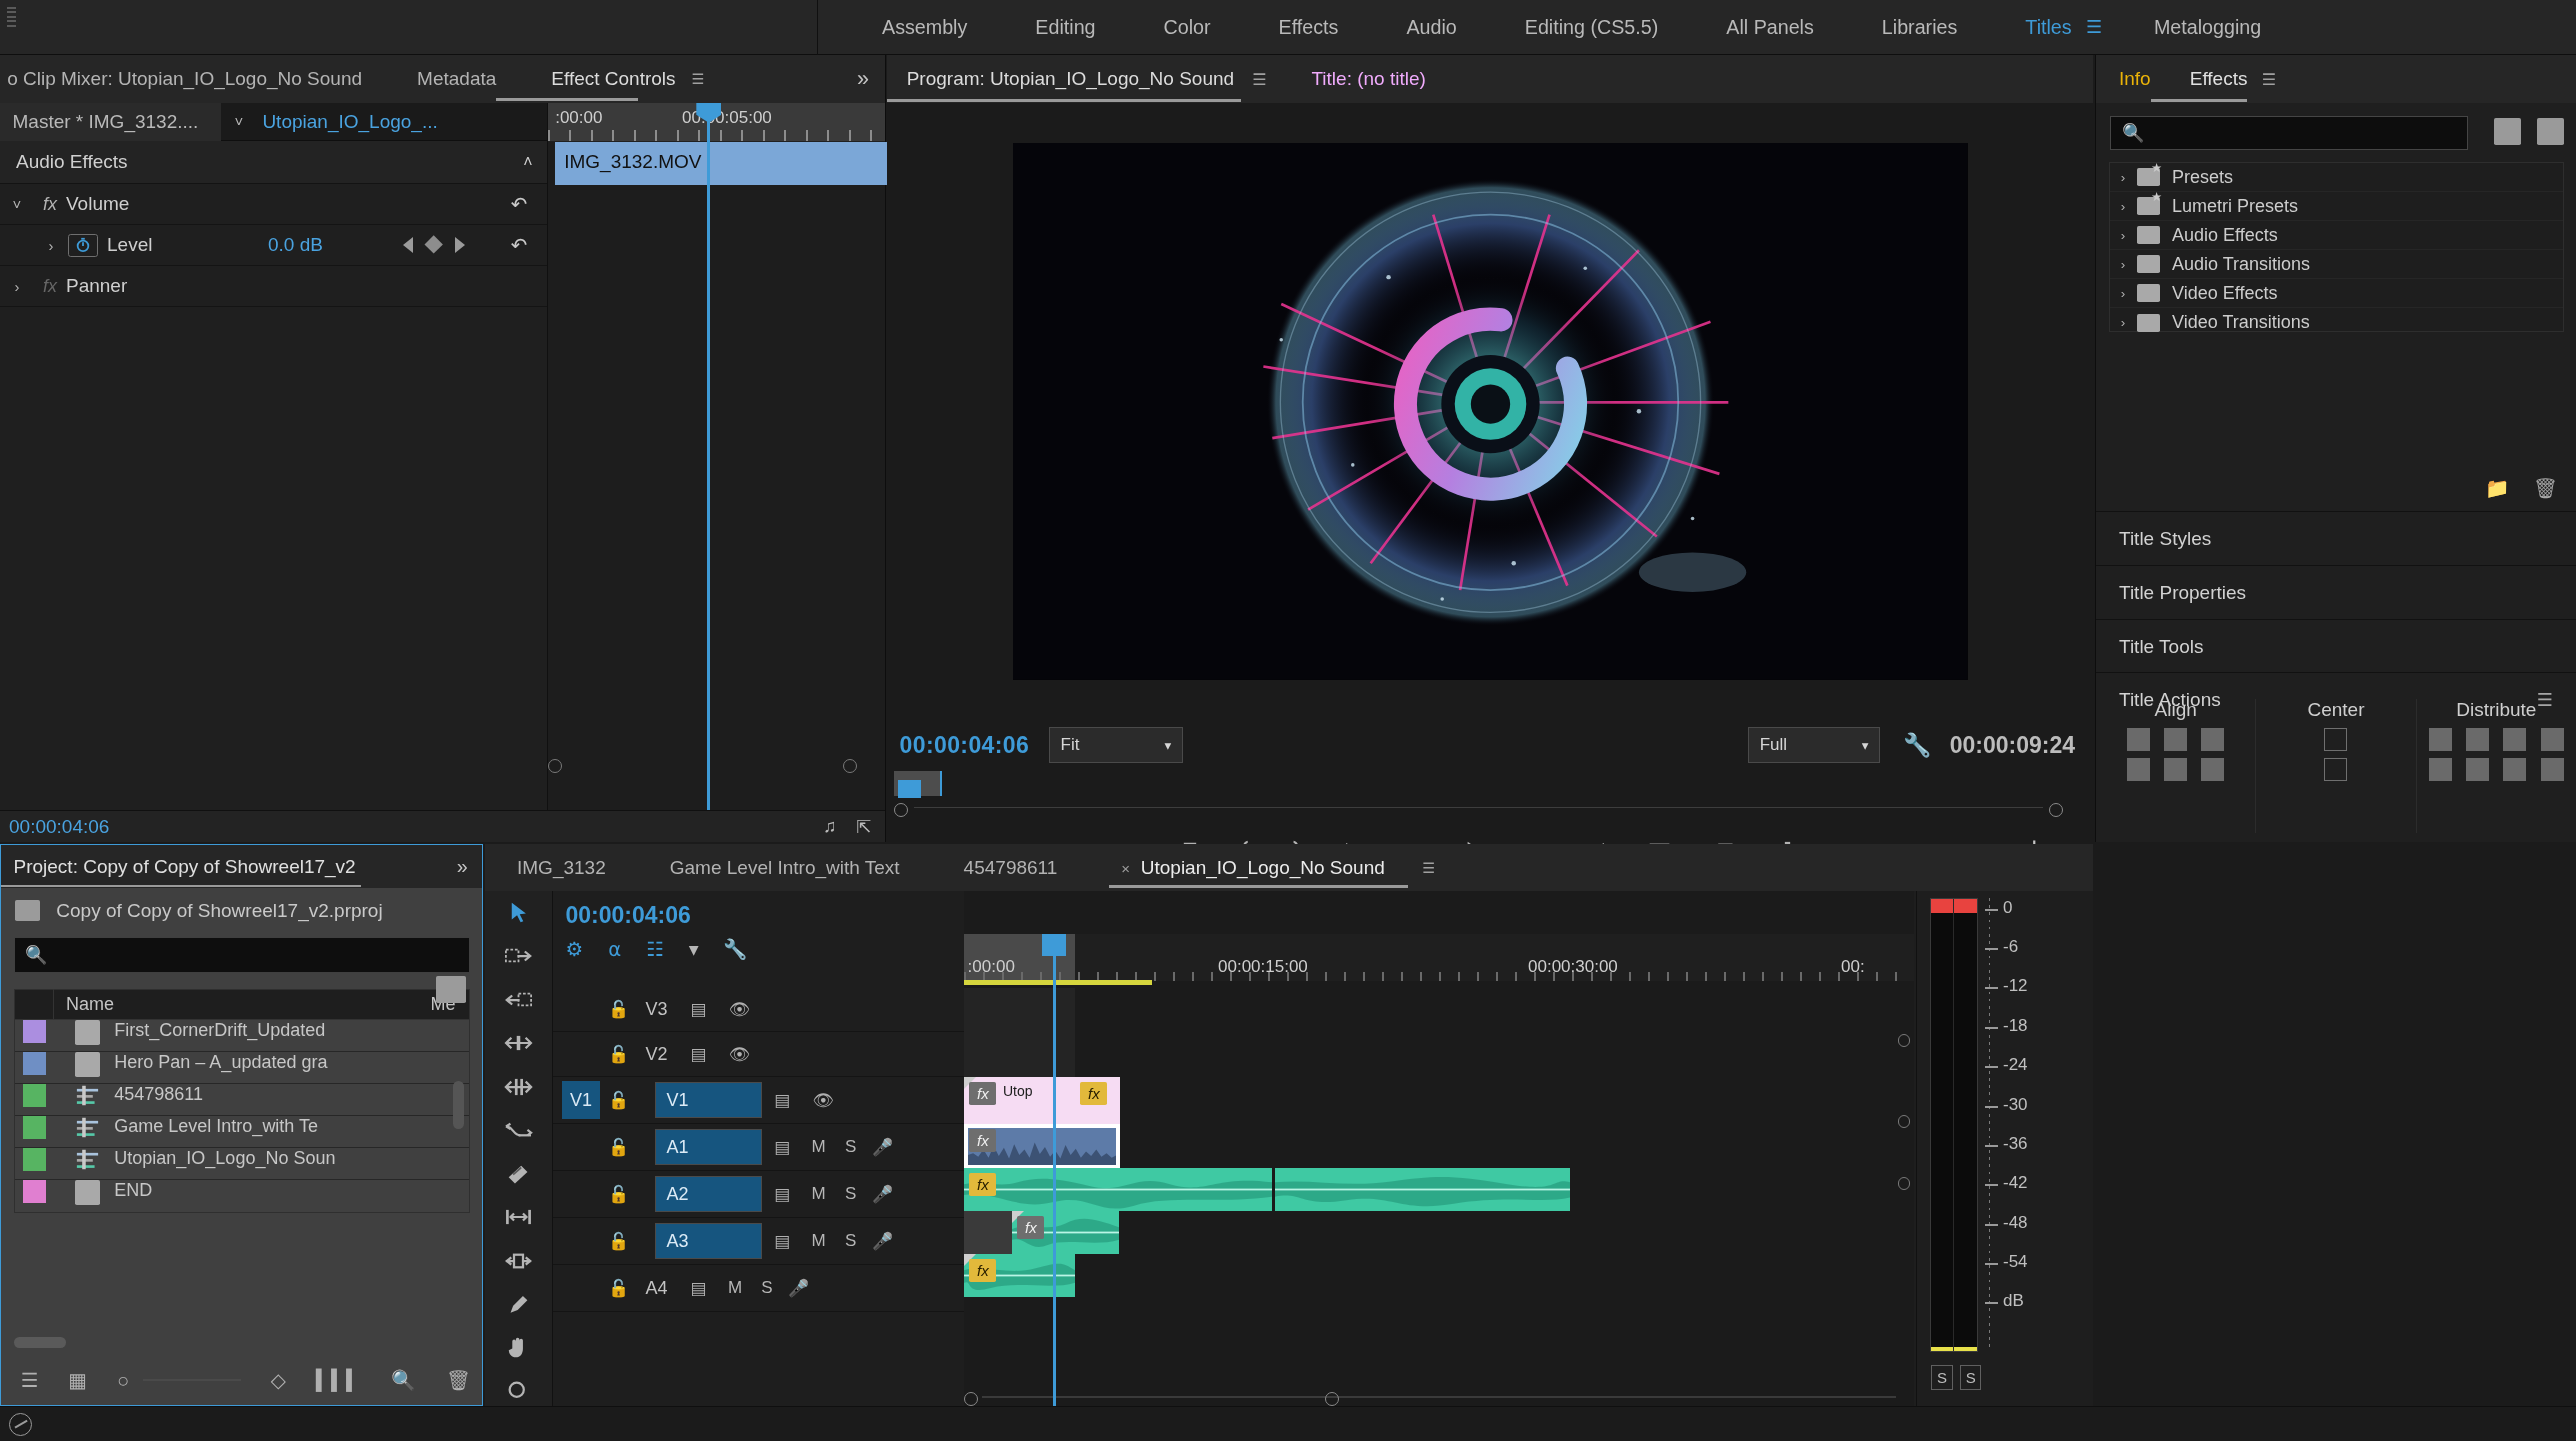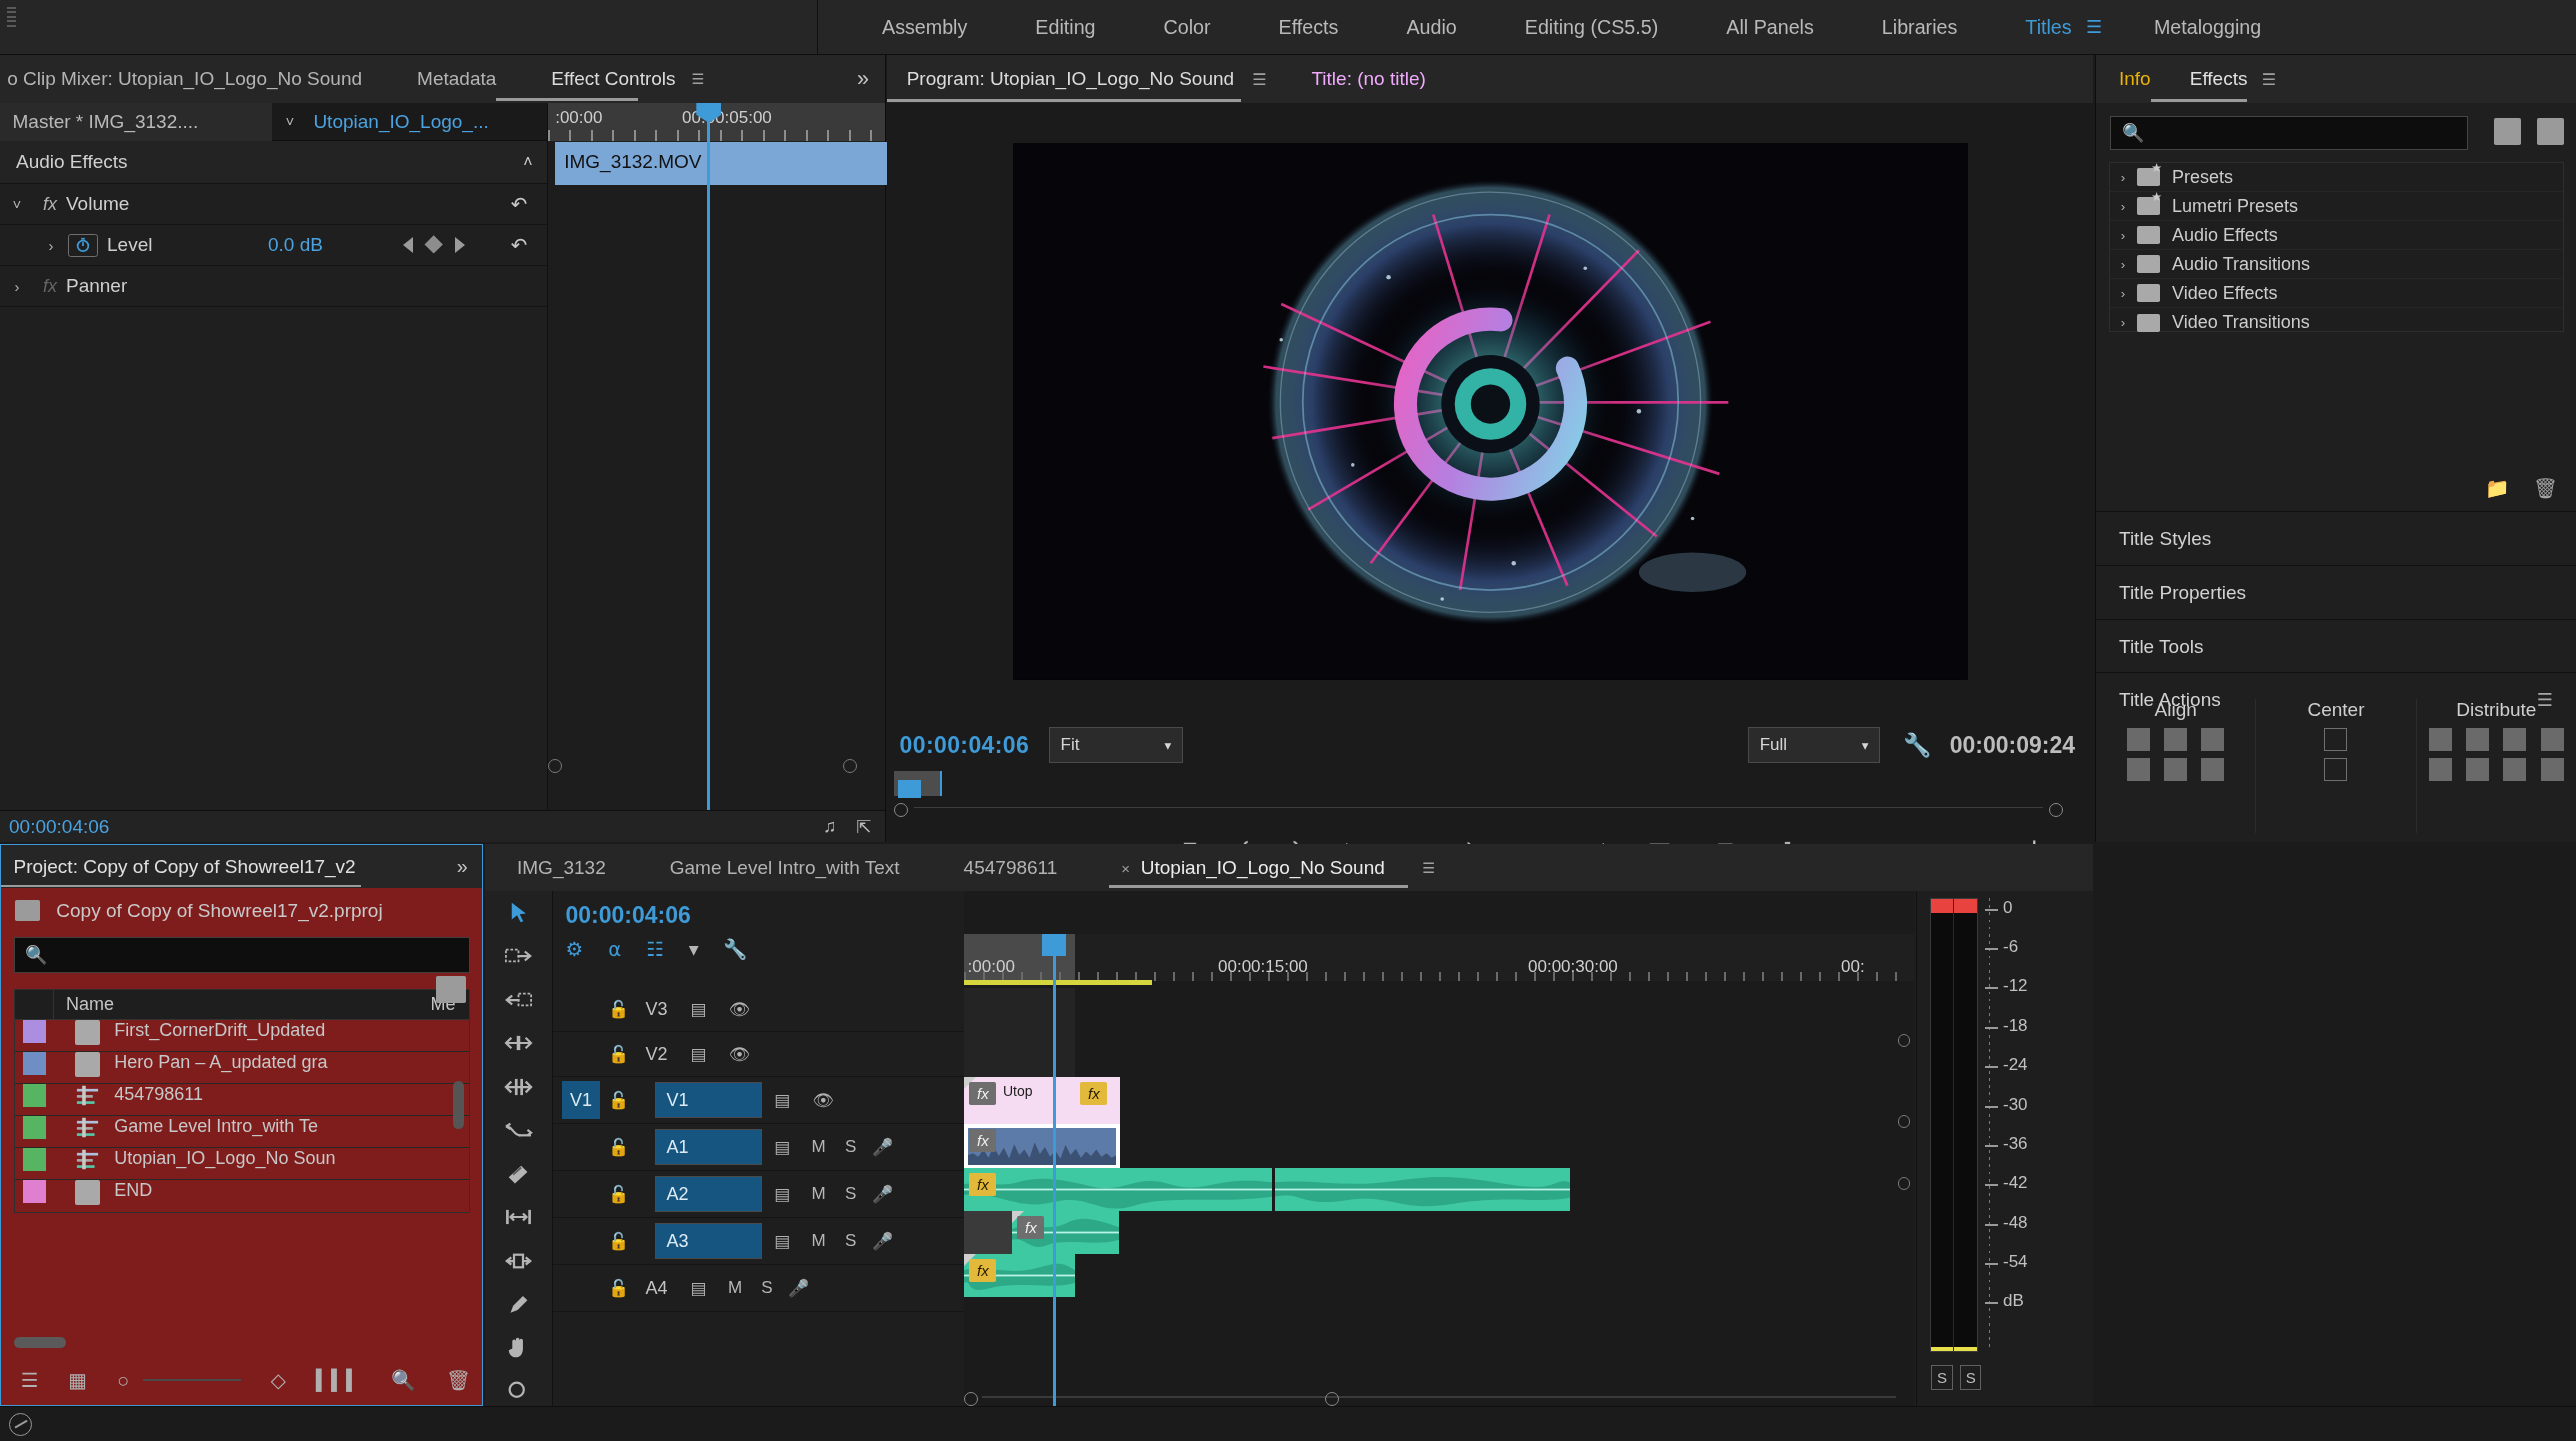--- a/index.html
+++ b/index.html
@@ -40,21 +40,21 @@
   .ec-effctrl{ font-size:19px; color:#dcdcdc; padding-left:55px; position:relative;}
   .ec-effctrl::after{content:"";position:absolute;left:0;right:38px;bottom:-10.7px;height:2.7px;background:#9a9a9a;}
   .ec-burger{ margin-left:16px; color:#a0a0a0;}
   .ec-chev{ margin-left:auto; margin-right:16px; color:#c3c3c3; font-size:21.5px;}
 
   .ec-body{ position:relative; height:739px; }
   .ec-left{ position:absolute; left:0; top:0; width:548px; height:707px; border-right:0.9px solid #101010;}
   .ec-right{ position:absolute; left:548px; top:0; right:0; height:707px; background:#1d1d1d;}
 
   .ec-seqrow{ display:flex; height:38px; align-items:center; background:#1a1a1a; border-bottom:0.9px solid #0f0f0f;}
-  .ec-master{ background:#2a2a2a; height:38px; line-height:38px; padding:0 12.5px; font-size:19px; color:#b9b9b9; width:272px;}
+  .ec-master{ background:#2a2a2a; height:38px; line-height:38px; padding:0 12.5px; font-size:19px; color:#b9b9b9; width:221px;}
   .ec-caret{ width:36px; text-align:center; font-size:15px; color:#b9b9b9;}
   .ec-seqname{ font-size:19px; color:#4aa3e0; padding-left:5.4px;}
 
   .ec-section{ height:43px; display:flex; align-items:center; background:#232323; border-bottom:0.9px solid #131313;
                padding-left:16px; font-size:19px; color:#d0d0d0;}
   .ec-section .collapse{ margin-left:auto; margin-right:14.3px; font-size:16px;}
 
   .prop-row{ height:41px; display:flex; align-items:center; border-bottom:0.9px solid #141414; font-size:19px; color:#cfcfcf;}
   .prop-twisty{ width:34px; text-align:center; color:#b5b5b5; font-size:15px;}
   .prop-fx{ width:32px; text-align:center; font-style:italic; color:#b3b3b3; font-size:18px;}
@@ -140,21 +140,21 @@
   .ta-burger{ position:absolute; right:23px; color:#a5a5a5; font-size:18px;}
   .ta-grid{ position:absolute; left:0; right:0; top:644px; height:134px; display:flex;}
   .ta-col{ flex:1; display:flex; flex-direction:column; align-items:center; border-right:0.9px solid #2c2c2c;}
   .ta-col:last-child{ border-right:none;}
   .ta-col .hdr{ font-size:19px; color:#cfcfcf; margin-bottom:7.2px;}
   .ta-icons{ display:flex; gap:14.3px; margin-bottom:7.2px;}
   .ta-ico{ width:23px; height:23px; border:1.8px solid #6f6f6f; position:relative;}
   .ta-ico.solid{ background:#6a6a6a; border:none;}
 
   
-  #project{ left:0; top:844px; width:483px; height:562px; background:#7f1d1d; border:1.8px solid #3e9bd8;}
+  #project{ left:0; top:844px; width:483px; height:562px; background:#404040; border:1.8px solid #3e9bd8;}
   .pj-head{ height:43px; display:flex; align-items:center; background:#262626;}
   .pj-title{ font-size:19px; color:#e0e0e0; padding-left:12.5px; position:relative;}
   .pj-title::after{content:"";position:absolute;left:0;right:-5.4px;bottom:-9.8px;height:2.7px;background:#9a9a9a;}
   .pj-chev{ margin-left:auto; padding-right:14.3px; font-size:19.7px; color:#c7c7c7;}
   .pj-file{ height:45px; display:flex; align-items:center; padding-left:14.3px; font-size:19px; color:#c9c9c9;}
   .pj-upico{ width:25px; height:21.5px; background:#9b9b9b; margin-right:16px; border-radius:1.8px;}
   .pj-search{ margin:3.6px 12.5px 0 12.5px; height:36px; background:#0e0e0e; border:0.9px solid #3f3f3f;
               display:flex; align-items:center; padding-left:10.7px;}
   .pj-searchbtn{ position:absolute; right:16px; top:131px; width:30px; height:27px; background:#9b9b9b; border-radius:1.8px;}
   .pj-table{ margin:16px 12.5px 0 12.5px; border:0.9px solid #2f2f2f;}

